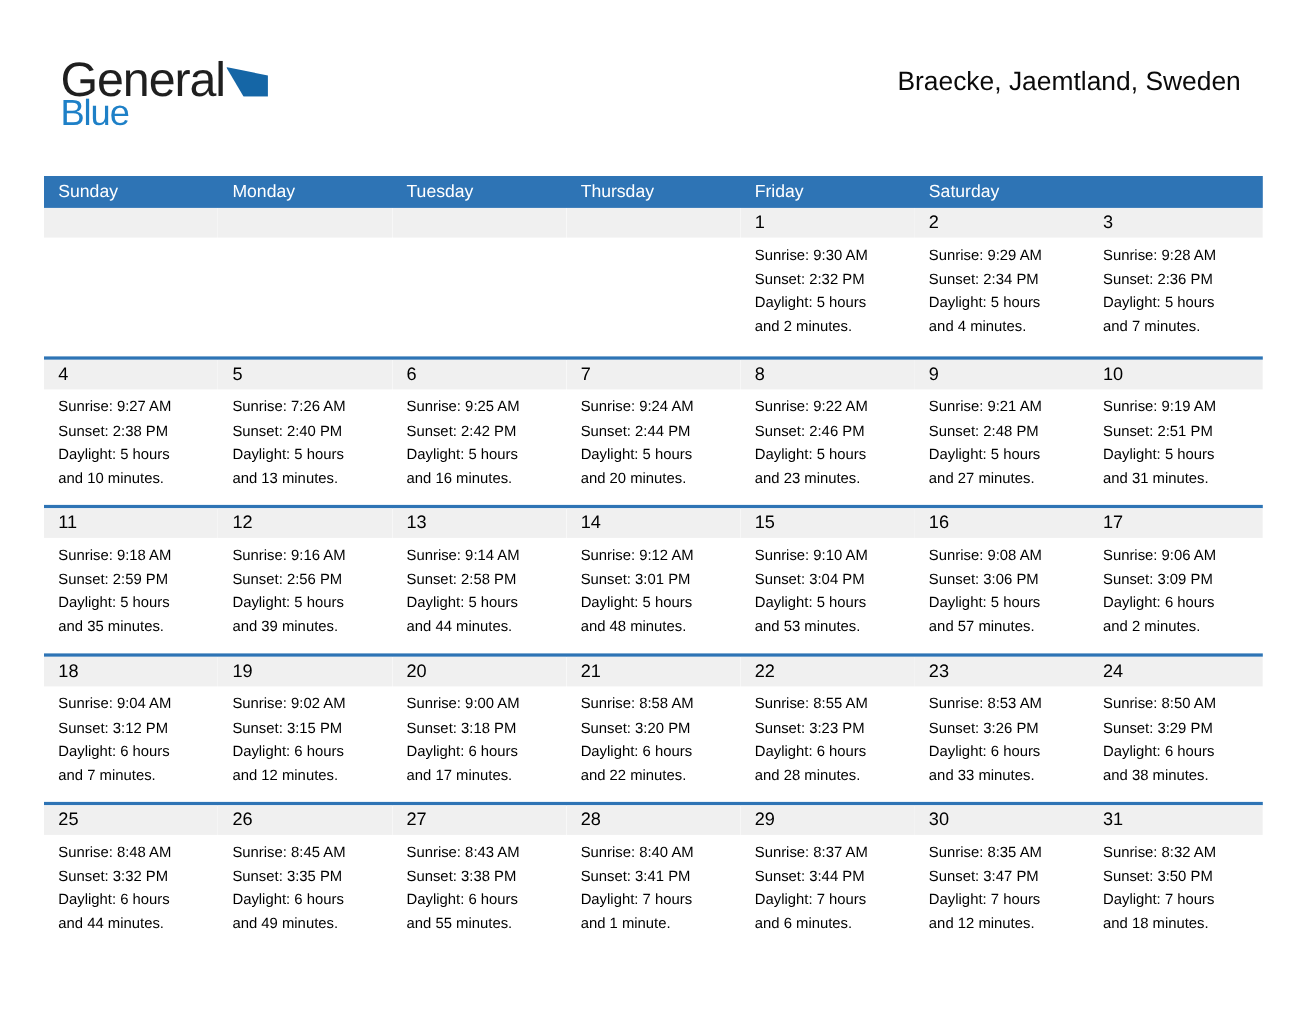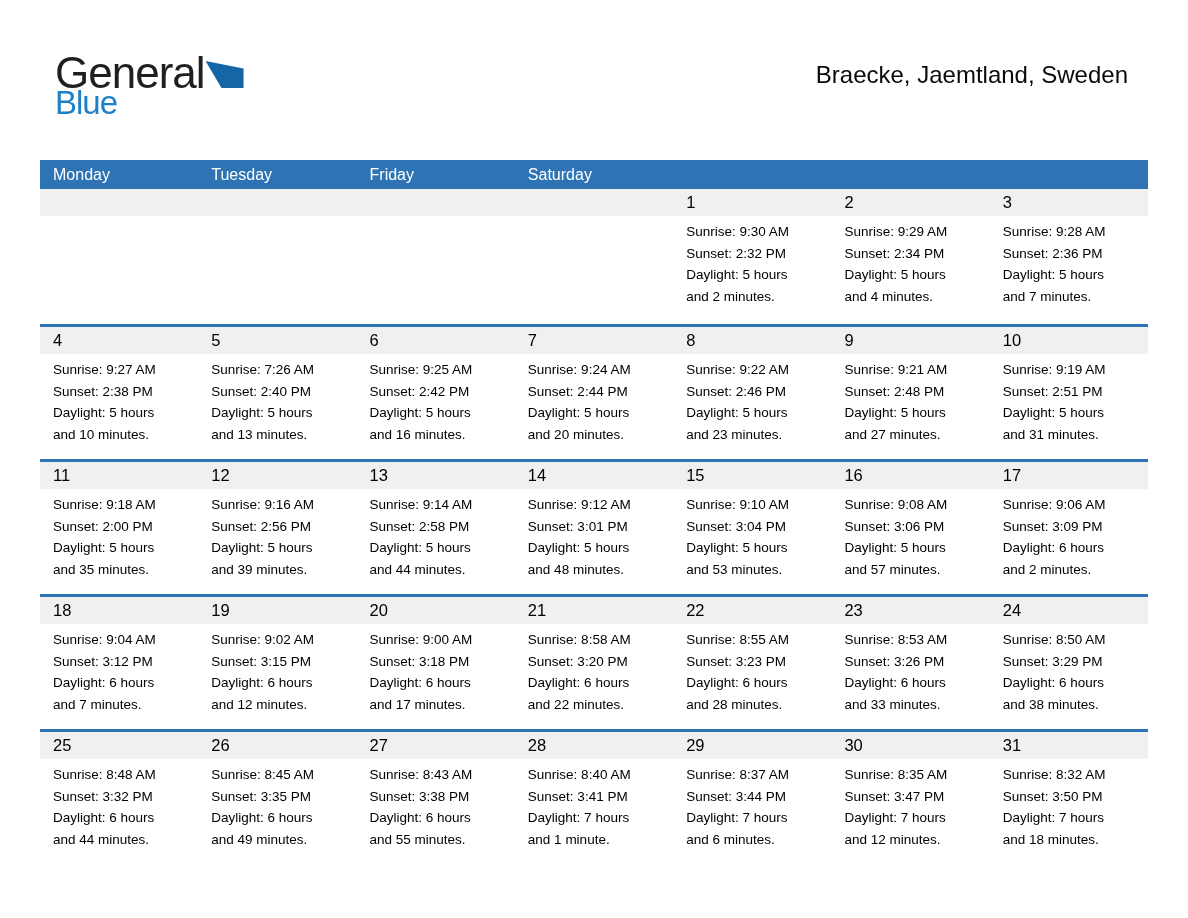--- a/index.html
+++ b/index.html
@@ -85,22 +85,24 @@
     </div>
     <div class="logo-blue">Blue</div>
   </div>
 
   <div class="title-block">
     <div class="location">Braecke, Jaemtland, Sweden</div>
   </div>
 
   <div class="calendar">
     <div class="weekday-header">
+        <div class="weekday-cell">Sunday</div>
         <div class="weekday-cell">Monday</div>
         <div class="weekday-cell">Tuesday</div>
+        <div class="weekday-cell">Thursday</div>
         <div class="weekday-cell">Friday</div>
         <div class="weekday-cell">Saturday</div>
       </div>
     <div>
         <div class="week-row first">
           <div class="day-cell">
             <div class="day-band"></div>
           </div>
           <div class="day-cell">
             <div class="day-band"></div>
@@ -224,21 +226,21 @@
             </div>
           </div>
         </div>
         <div class="week-row">
           <div class="day-cell">
             <div class="day-band">
               <span class="day-number">11</span>
             </div>
             <div class="day-body">
               <div class="day-line">Sunrise: 9:18 AM</div>
-              <div class="day-line">Sunset: 2:00 PM</div>
+              <div class="day-line">Sunset: 2:59 PM</div>
               <div class="day-line">Daylight: 5 hours</div>
               <div class="day-line">and 35 minutes.</div>
             </div>
           </div>
           <div class="day-cell">
             <div class="day-band">
               <span class="day-number">12</span>
             </div>
             <div class="day-body">
               <div class="day-line">Sunrise: 9:16 AM</div>

